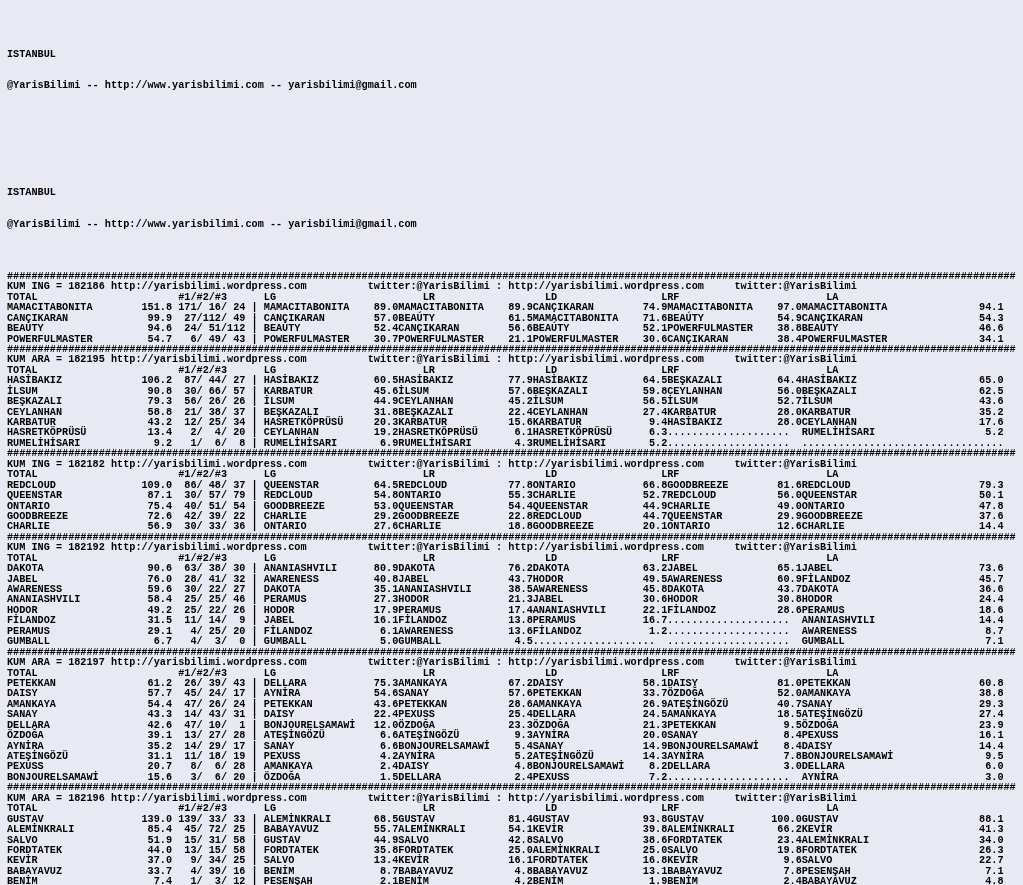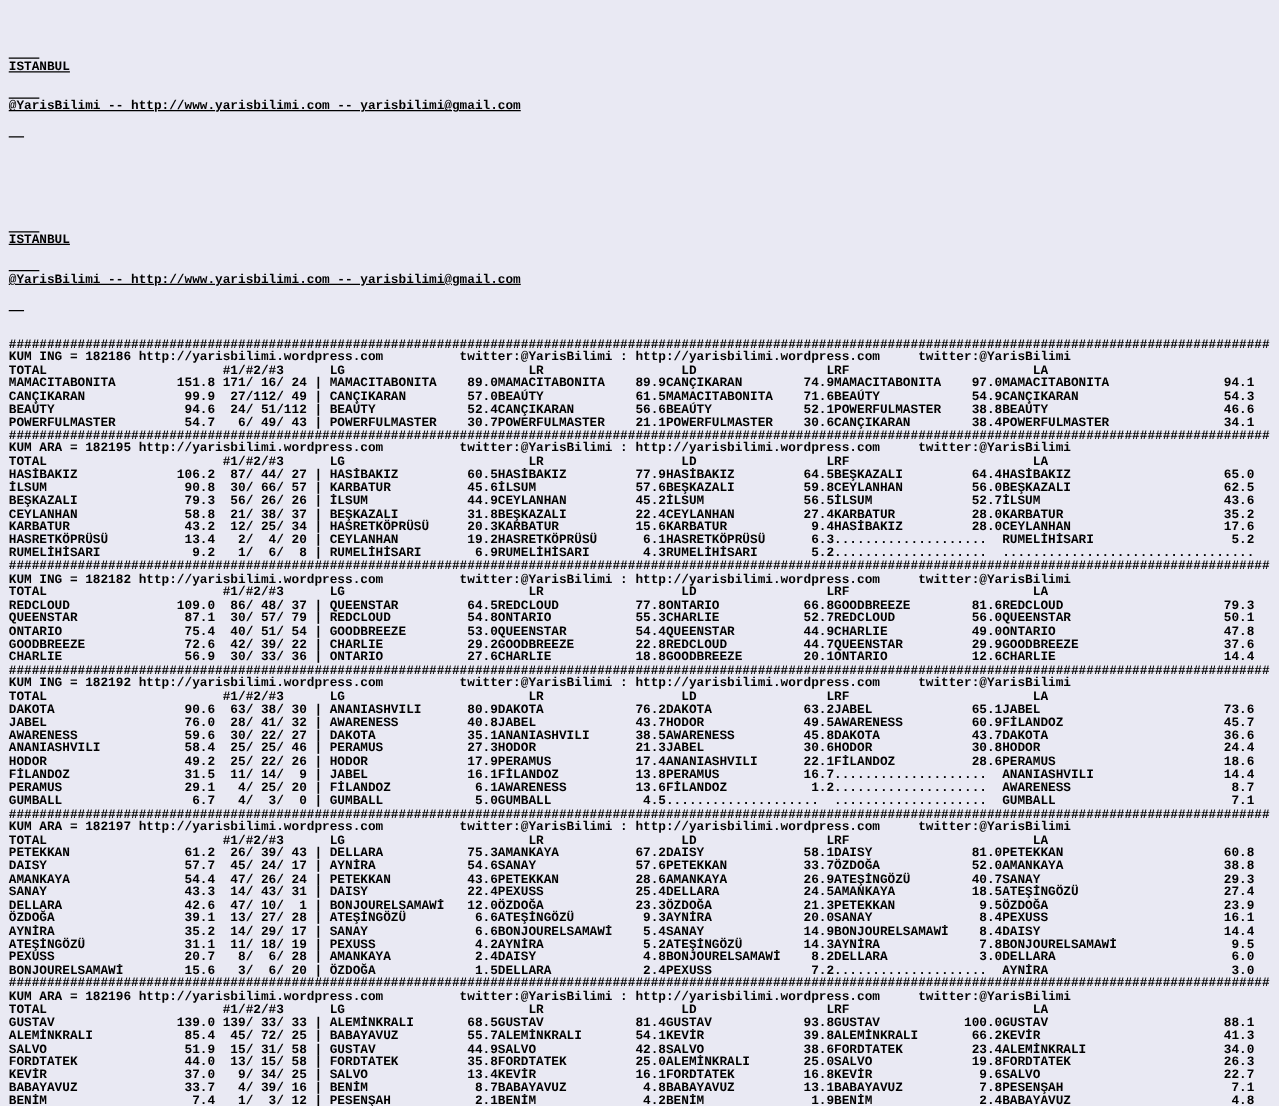--- a/index.html
+++ b/index.html
@@ -10,21 +10,21 @@
   }
   .page{
     font-family:"Liberation Mono","DejaVu Sans Mono",monospace;
     font-weight:bold;
     font-size:10.2px;
     line-height:10.45px;
     color:#000;
     padding:8px 0 0 7px;
     white-space:pre;
   }
-  .block{white-space:pre;text-decoration:underline;}
+  .block{white-space:pre;}
   .block2{margin-top:34px;}
   .ln{height:10.45px;white-space:pre;}
 </style>
 </head>
 <body>
 
 <div class="page">
   <div class="block">
     <div class="ln">ISTANBUL</div>
     <div class="ln">@YarisBilimi -- http://www.yarisbilimi.com -- yarisbilimi@gmail.com</div>

